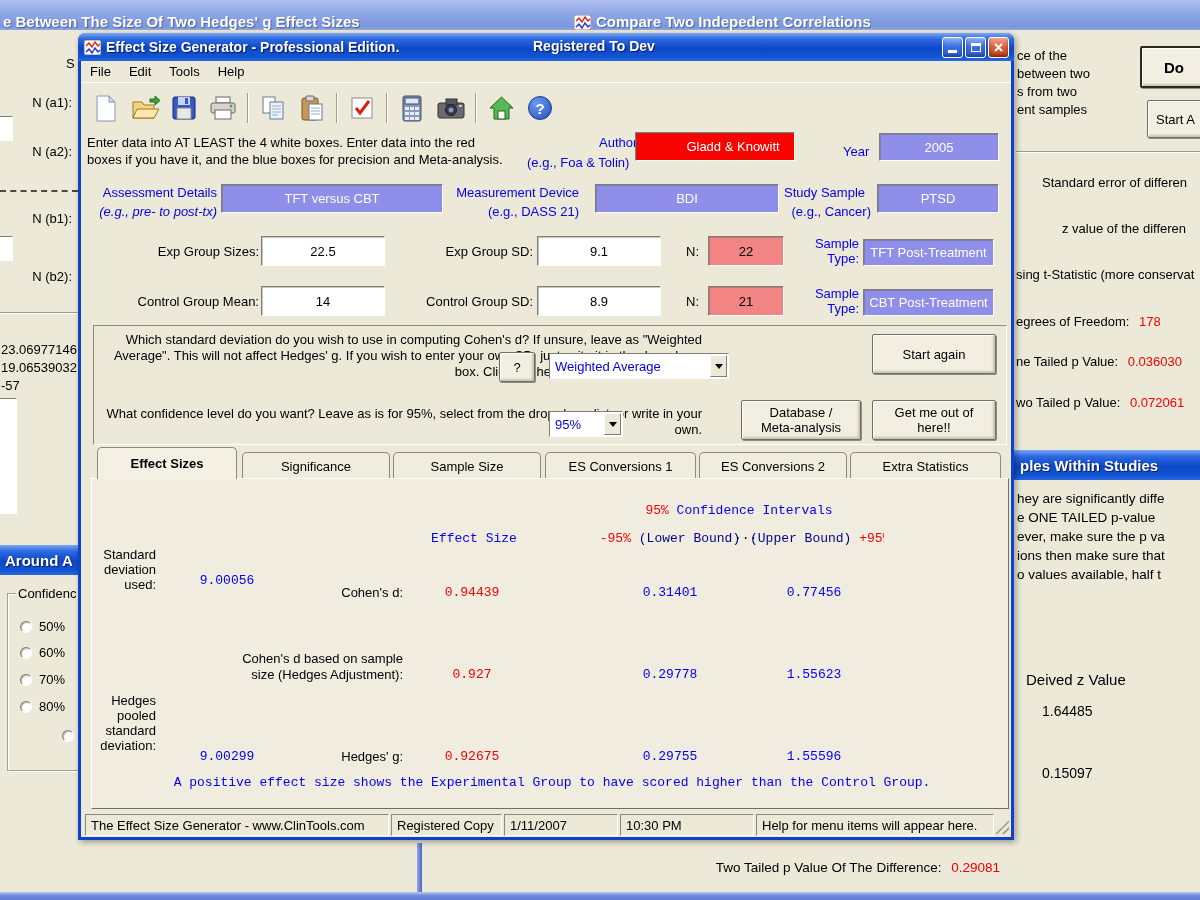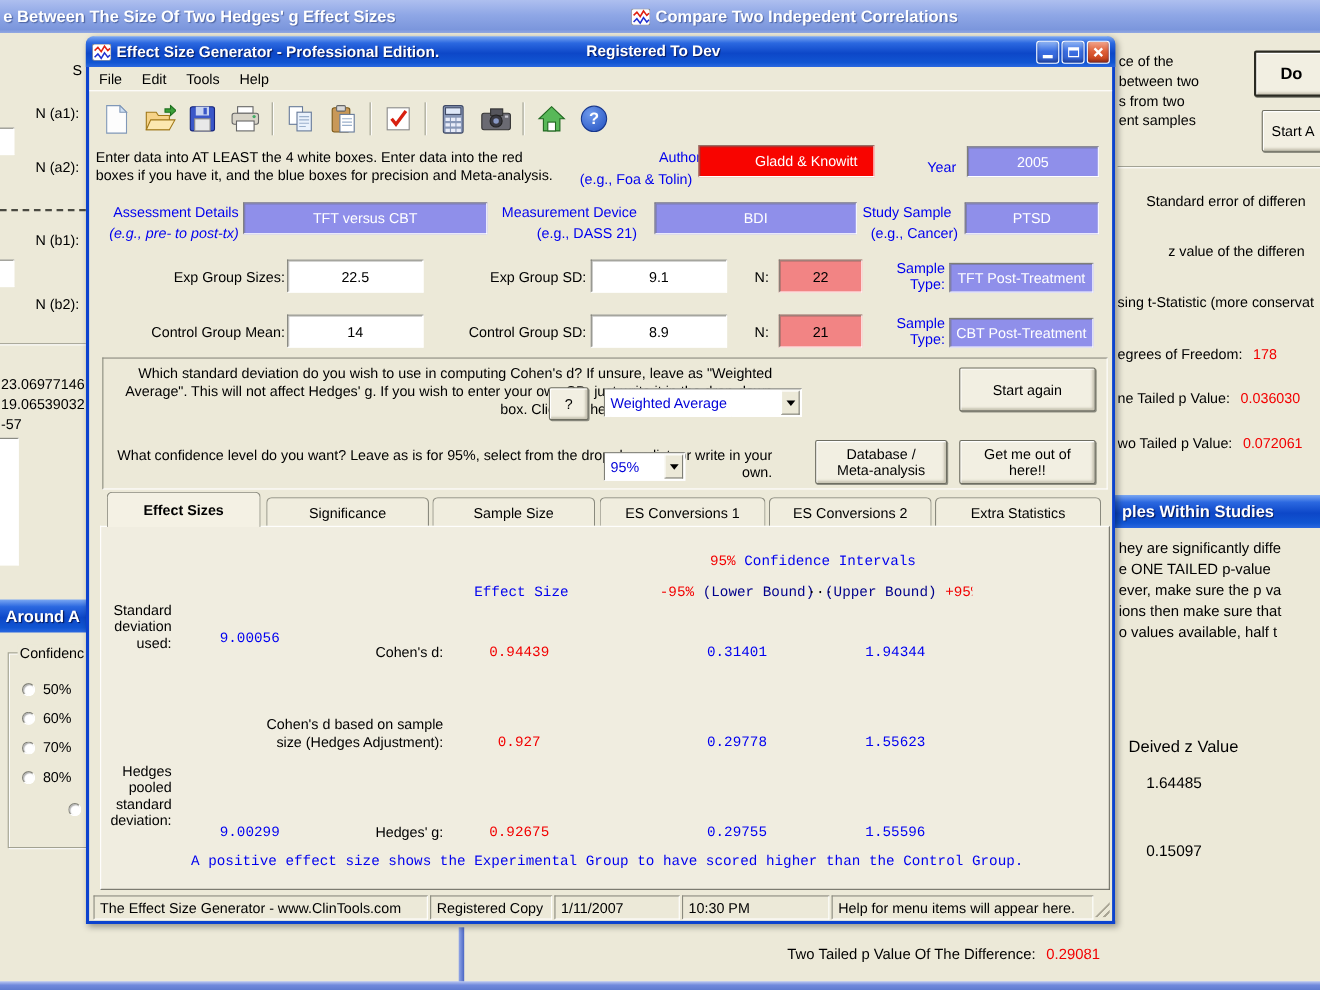--- a/index.html
+++ b/index.html
@@ -17,21 +17,21 @@
   .navy { color:#00008B; }
   .redtx { color:#F20000; }
   .bluval { color:#0000F0; }
   .f13 { font-size:13px; }
   .f14 { font-size:14px; }
 
   
   .tb-inactive {
     background:linear-gradient(180deg,#AEBFEF 0%,#8FA7E6 45%,#7B96DC 90%,#93A9E2 100%);
     color:#fff; font-weight:bold; font-size:15px;
-    display:flex; align-items:center;
+    display:flex; align-items:flex-end;
     text-shadow:1px 1px 1px rgba(40,60,120,.6);
   }
   .tb-active {
     background:linear-gradient(180deg,#7AA7F2 0%,#2B68E0 22%,#0D47C8 55%,#1155D2 85%,#2B68E0 100%);
     color:#fff; font-weight:bold; font-size:14px;
     display:flex; align-items:center;
     text-shadow:1px 1px 1px rgba(0,0,40,.7);
   }
   .appicon { width:17px; height:15px; margin:0 5px 0 4px; flex:0 0 auto; }
 
@@ -447,21 +447,21 @@
         <span class="redtx">+95%</span>
       </div>
 
       <div class="abs f13 tr pre" style="left:8px;top:68px;width:56px;line-height:15px;">Standard
 deviation
 used:</div>
       <div class="abs f13 tc bluval" style="left:100px;top:94px;width:70px;">9.00056</div>
       <div class="abs f13 tr" style="left:231px;top:106px;width:80px;">Cohen's d:</div>
       <div class="abs f13 tc redtx" style="left:340px;top:106px;width:80px;">0.94439</div>
       <div class="abs f13 tc bluval" style="left:538px;top:106px;width:80px;">0.31401</div>
-      <div class="abs f13 tc bluval" style="left:682px;top:106px;width:80px;">1.94344</div>
+      <div class="abs f13 tc bluval" style="left:682px;top:106px;width:80px;">0.77456</div>
 
       <div class="abs f13 tr pre" style="left:133px;top:172px;width:178px;line-height:16px;">Cohen's d based on sample
 size (Hedges Adjustment):</div>
       <div class="abs f13 tc redtx" style="left:340px;top:188px;width:80px;">0.927</div>
       <div class="abs f13 tc bluval" style="left:538px;top:188px;width:80px;">0.29778</div>
       <div class="abs f13 tc bluval" style="left:682px;top:188px;width:80px;">1.55623</div>
 
       <div class="abs f13 tr pre" style="left:8px;top:214px;width:56px;line-height:15px;">Hedges
 pooled
 standard

